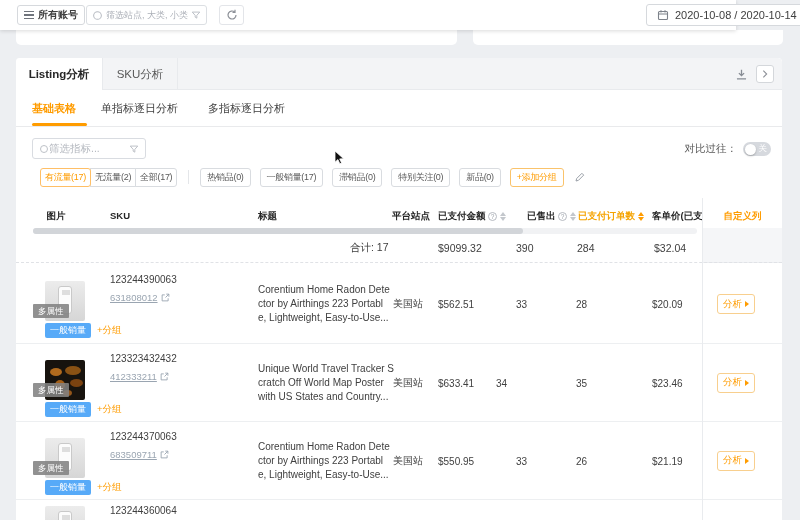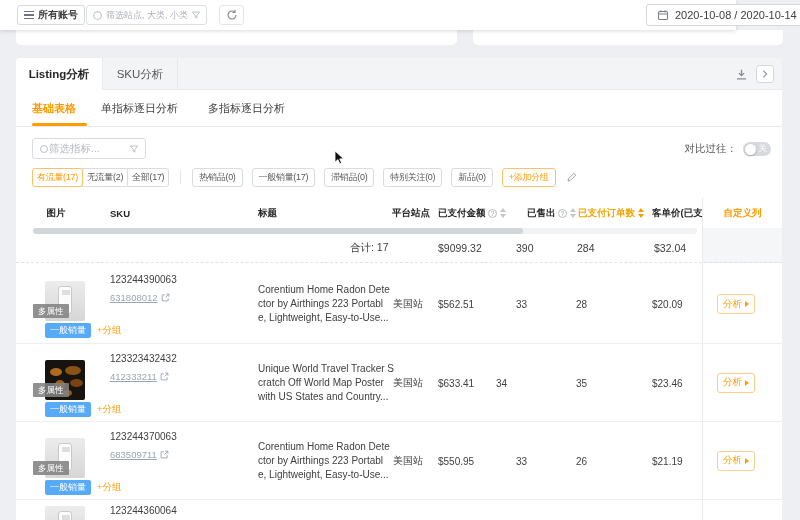--- a/index.html
+++ b/index.html
@@ -34,30 +34,30 @@
 .metric-input{position:absolute;left:16px;top:80px;width:114px;height:21px;border:1px solid #d9dce1;border-radius:3px;background:#fff;display:flex;align-items:center;gap:0;padding:0 6px;font-size:10.5px;color:#b4b8bf}
 .metric-input .ph{flex:1;white-space:nowrap;overflow:hidden}
 .compare{position:absolute;right:11px;top:84px;display:flex;align-items:center;gap:6px;font-size:10.5px;color:#595959}
 .switch{position:relative;width:28px;height:14px;background:#d6d9de;border-radius:7px}
 .switch .knob{position:absolute;left:1.5px;top:1.5px;width:11px;height:11px;border-radius:50%;background:#fff;box-shadow:0 1px 2px rgba(0,0,0,.25)}
 .switch .sw-label{position:absolute;right:4px;top:50%;transform:translateY(-50%);font-size:8.5px;color:#fff}
 
 .chips{position:absolute;left:16px;top:109px;height:20px;display:flex;align-items:center;font-size:9px;color:#595959}
 .seg{display:flex}
 .seg .chip{height:19px;line-height:17px;padding:0 4px;border:1px solid #d9dce0;background:#fff;margin-left:-1px;white-space:nowrap;letter-spacing:-0.3px}
-.seg .chip:first-child{margin-left:0;border-radius:3px 0 0 3px}
+.seg .chip:first-child{margin-left:8px;border-radius:3px 0 0 3px}
 .seg .chip:last-child{border-radius:0 3px 3px 0}
 .seg .chip.on{color:#ff9c00;border-color:#ffbf66;position:relative;z-index:2;border-radius:3px}
 .vdiv{width:1px;height:14px;background:#e4e6e9;margin:0 11px}
 .chip.solo{height:19px;line-height:17px;padding:0 6px;border:1px solid #d9dce0;background:#fff;border-radius:3px;margin-right:9px;white-space:nowrap;letter-spacing:-0.3px}
 .chip.add{color:#ff9c00;border-color:#fac36b;margin-right:10px}
 
 .table{position:absolute;left:0;top:140px;width:766px;height:322px}
 .thead{position:relative;height:30px;font-size:9.5px;font-weight:700;color:#262626}
-.th{position:absolute;top:0;height:30px;display:flex;align-items:center;white-space:nowrap}
+.th{position:absolute;top:12px;height:30px;display:flex;align-items:flex-start;white-space:nowrap}
 .th.center{justify-content:center}
 .th .gap{display:flex;align-items:center;gap:2.5px}
 .sorter{display:flex;flex-direction:column;gap:1.5px}
 .sorter i{width:0;height:0;border-left:3.5px solid transparent;border-right:3.5px solid transparent}
 .sorter .up{border-bottom:4px solid #c3c7cc}
 .sorter .down{border-top:4px solid #c3c7cc}
 .sorter.orange .up{border-bottom-color:#ff9c00}
 .sorter.orange .down{border-top-color:#ff9c00}
 .qmark{width:9px;height:9px;border:1px solid #b6bac1;border-radius:50%;color:#9aa0a8;font-size:6.5px;font-weight:400;display:flex;align-items:center;justify-content:center}
 .th.gold{color:#f5a300}

